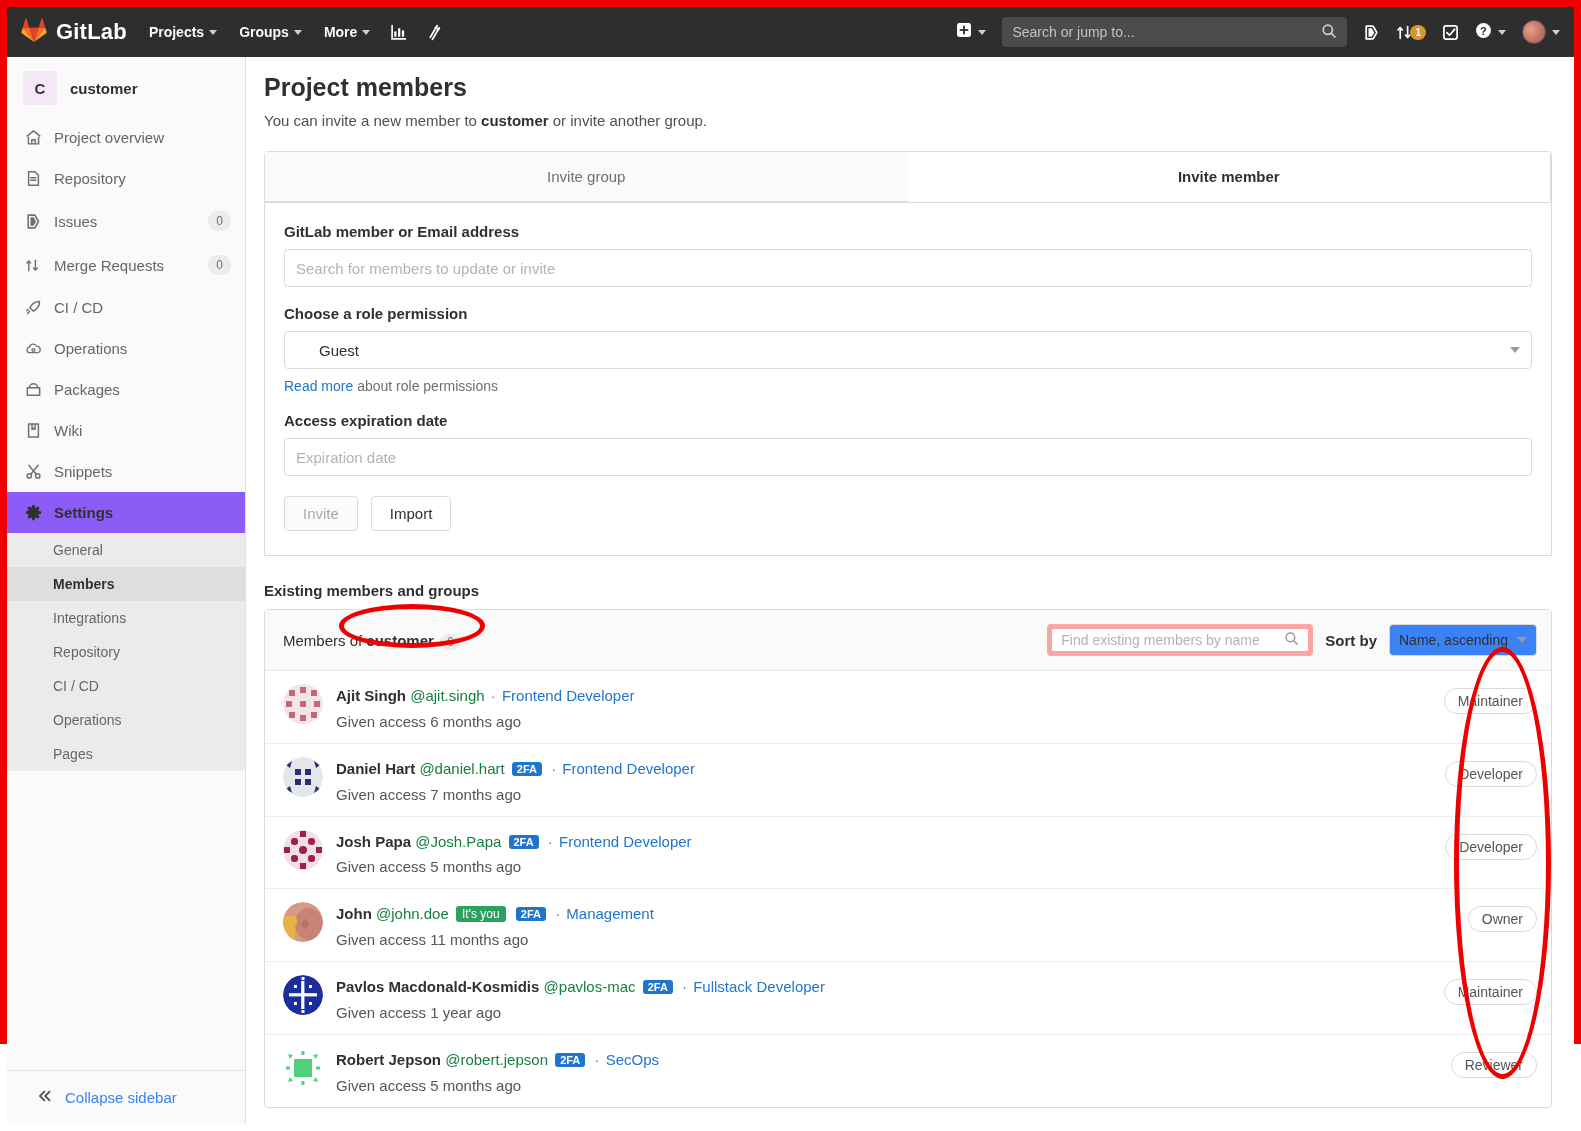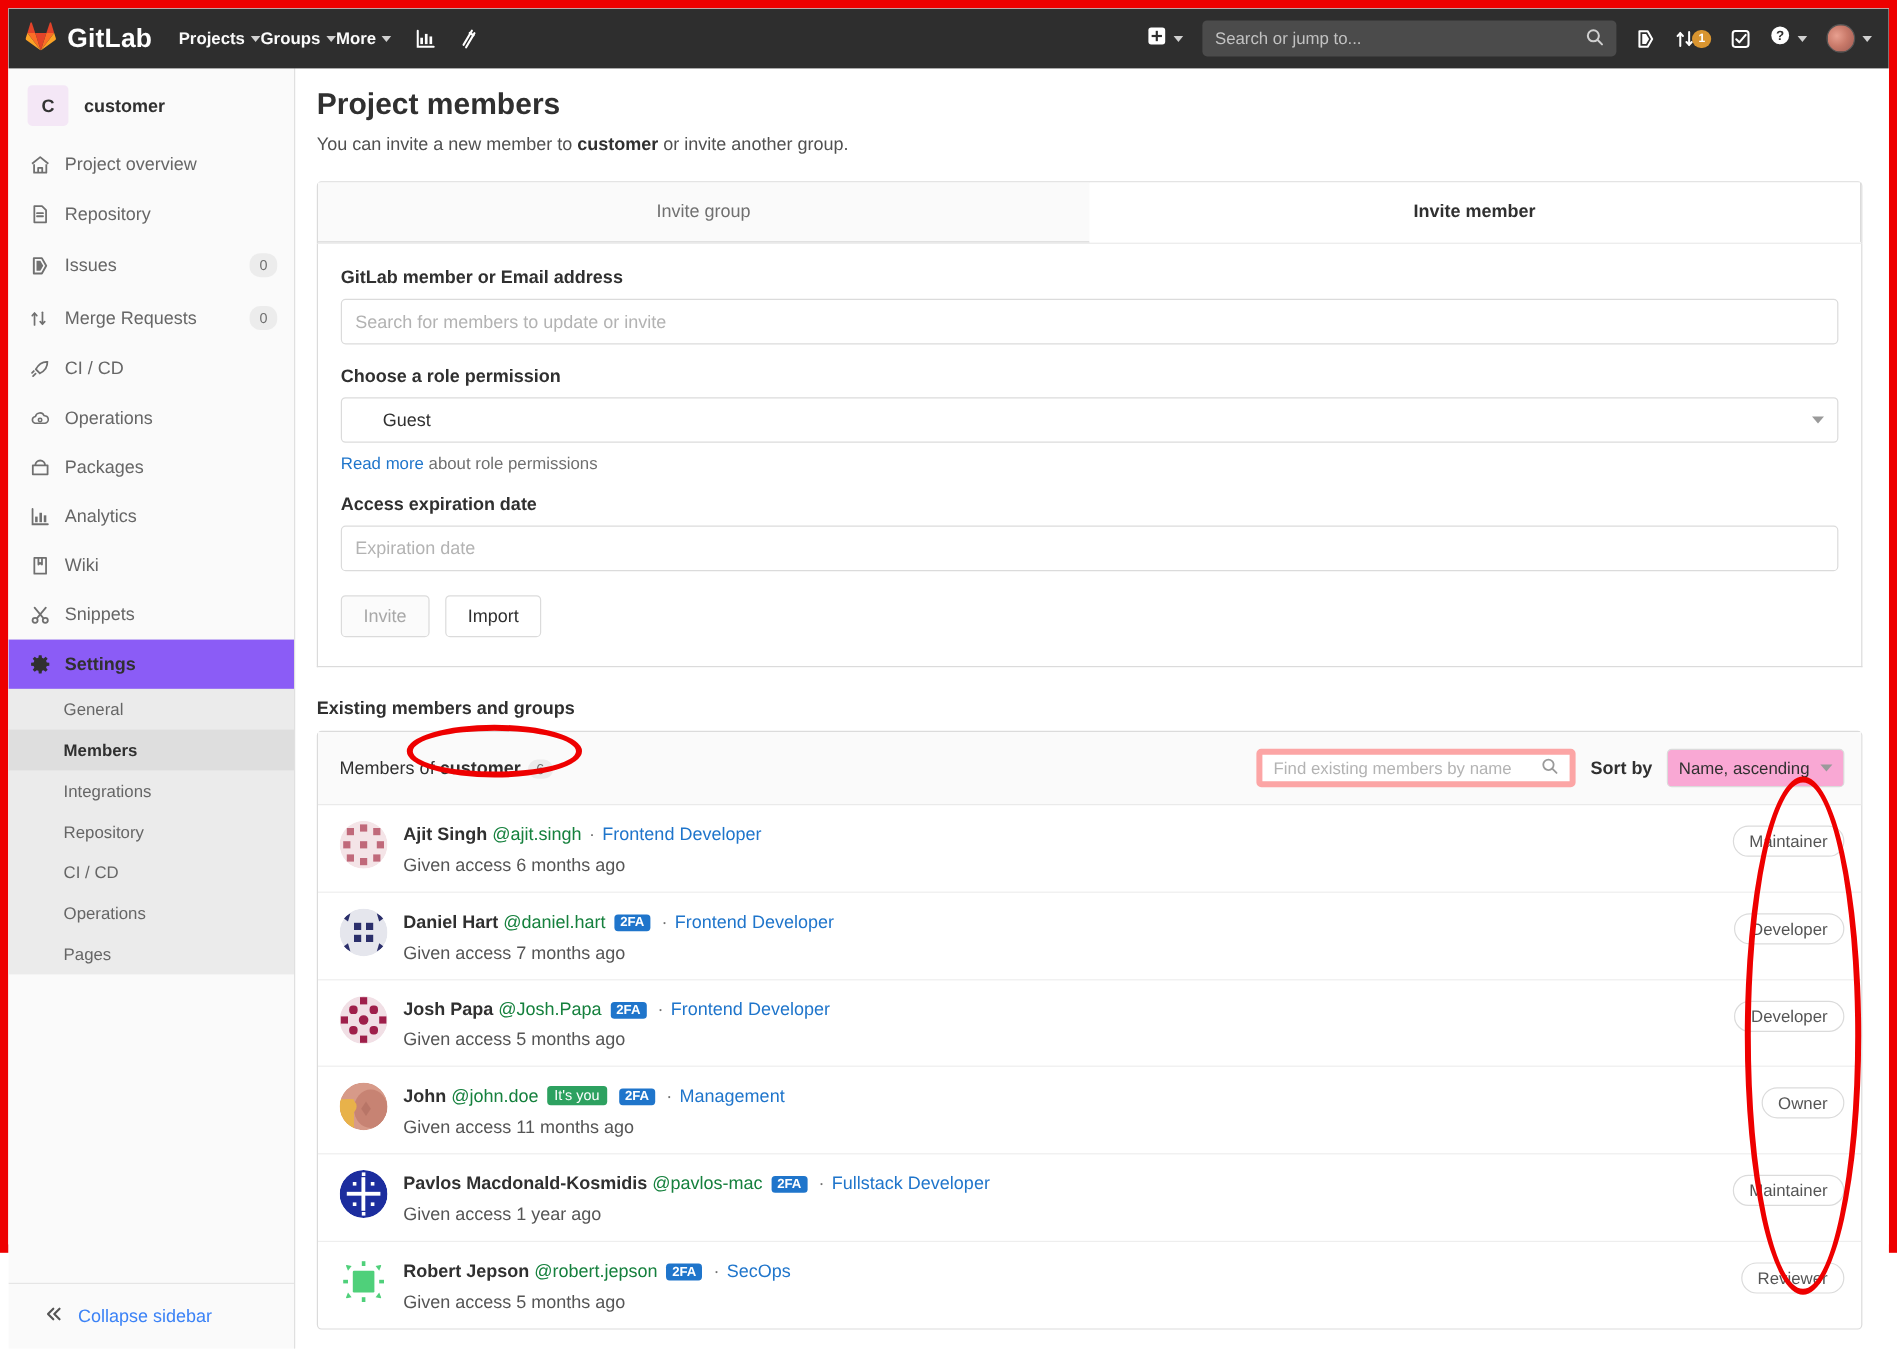--- a/index.html
+++ b/index.html
@@ -14,21 +14,21 @@
   }
   #inner { position: relative; width: 1567px; height: 1117px; overflow: hidden; background:#fff; }
 
   
   .navbar {
     height: 50px; background: #2e2e2e; display: flex; align-items: center;
     padding: 0 14px; color: #fff; position: relative; z-index: 5;
   }
   .brand { display: flex; align-items: center; gap: 9px; margin-right: 22px; }
   .brand-text { font-size: 22px; font-weight: 700; letter-spacing: .2px; color:#fff; }
-  .nav-links { display: flex; align-items: flex-start; }
+  .nav-links { display: flex; align-items: flex-start; gap: 22px; }
   .nav-link {
     font-size: 14px; color: #fafafa; font-weight: 600; display: flex;
     align-items: center; gap: 5px; cursor: pointer;
   }
   .caret { display:inline-block; width:0;height:0;border-left:4px solid transparent;
            border-right:4px solid transparent;border-top:5px solid #d0d0d0; }
   .nav-icons-left { display:flex; align-items:center; gap:18px; margin-left:20px; }
   .navbar-right { margin-left: auto; display: flex; align-items: center; gap: 16px; }
   .plus-wrap { display:flex;align-items:center;gap:6px;cursor:pointer; }
   .search-box {
@@ -143,21 +143,21 @@
   }
   .head-right { margin-left: auto; display: flex; align-items: center; gap: 12px; }
   .find-box {
     width: 266px; height: 32px; border: 5px solid #fca5a5; border-radius: 4px; background: #fff;
     display: flex; align-items: center; padding: 0 9px; font-size: 14px; color: #b3b3b3;
     overflow: hidden; cursor: text;
   }
   .find-box .ph { flex: 1; white-space: nowrap; overflow: hidden; }
   .sort-lbl { font-size: 15px; font-weight: 700; color: #303030; }
   .sort-sel {
-    width: 148px; height: 32px; border: 1px solid #dbdbdb; border-radius: 4px; background: #f9a8d4;
+    width: 148px; height: 32px; border: 1px solid #dbdbdb; border-radius: 4px; background: #3b82f6;
     display: flex; align-items: center; padding: 0 9px; font-size: 14px; color: #303030;
     cursor: pointer;
   }
   .sort-sel .val { flex: 1; white-space: nowrap; overflow: hidden; }
 
   .member-row {
     display: flex; align-items: flex-start; padding: 13px 14px 13px 18px;
     border-bottom: 1px solid #eeeeee; min-height: 68px;
   }
   .member-row:last-child { border-bottom: none; }
@@ -374,31 +374,20 @@
           <span class="label">Operations</span>
         </li>
         <li class="nav-item">
           <span class="ico">
             <svg width="17" height="17" viewBox="0 0 16 16" fill="none" stroke="#707070" stroke-width="1.4" stroke-linejoin="round">
               <path d="M2.2 6.4 H13.8 V13.4 H2.2 Z"></path>
                   <path d="M4.2 6.4 A3.8 3.8 0 0 1 11.8 6.4"></path>
             </svg>
           </span>
           <span class="label">Packages</span>
-        </li>
-        <li class="nav-item">
-          <span class="ico">
-            <svg width="17" height="17" viewBox="0 0 16 16" fill="none" stroke="#707070" stroke-width="1.4">
-              <path d="M2 2 V14 H14" stroke-linecap="round"></path>
-              <rect x="4" y="8" width="2" height="4.4" fill="#707070" stroke="none"></rect>
-              <rect x="7.4" y="5" width="2" height="7.4" fill="#707070" stroke="none"></rect>
-              <rect x="10.8" y="7" width="2" height="5.4" fill="#707070" stroke="none"></rect>
-            </svg>
-          </span>
-          <span class="label">Analytics</span>
         </li>
         <li class="nav-item">
           <span class="ico">
             <svg width="17" height="17" viewBox="0 0 16 16" fill="none" stroke="#707070" stroke-width="1.4" stroke-linejoin="round">
               <path d="M3.4 1.8 H12.6 V14.2 H3.4 Z"></path>
                   <path d="M6.6 1.8 V7 L8 5.8 L9.4 7 V1.8"></path>
             </svg>
           </span>
           <span class="label">Wiki</span>
         </li>

